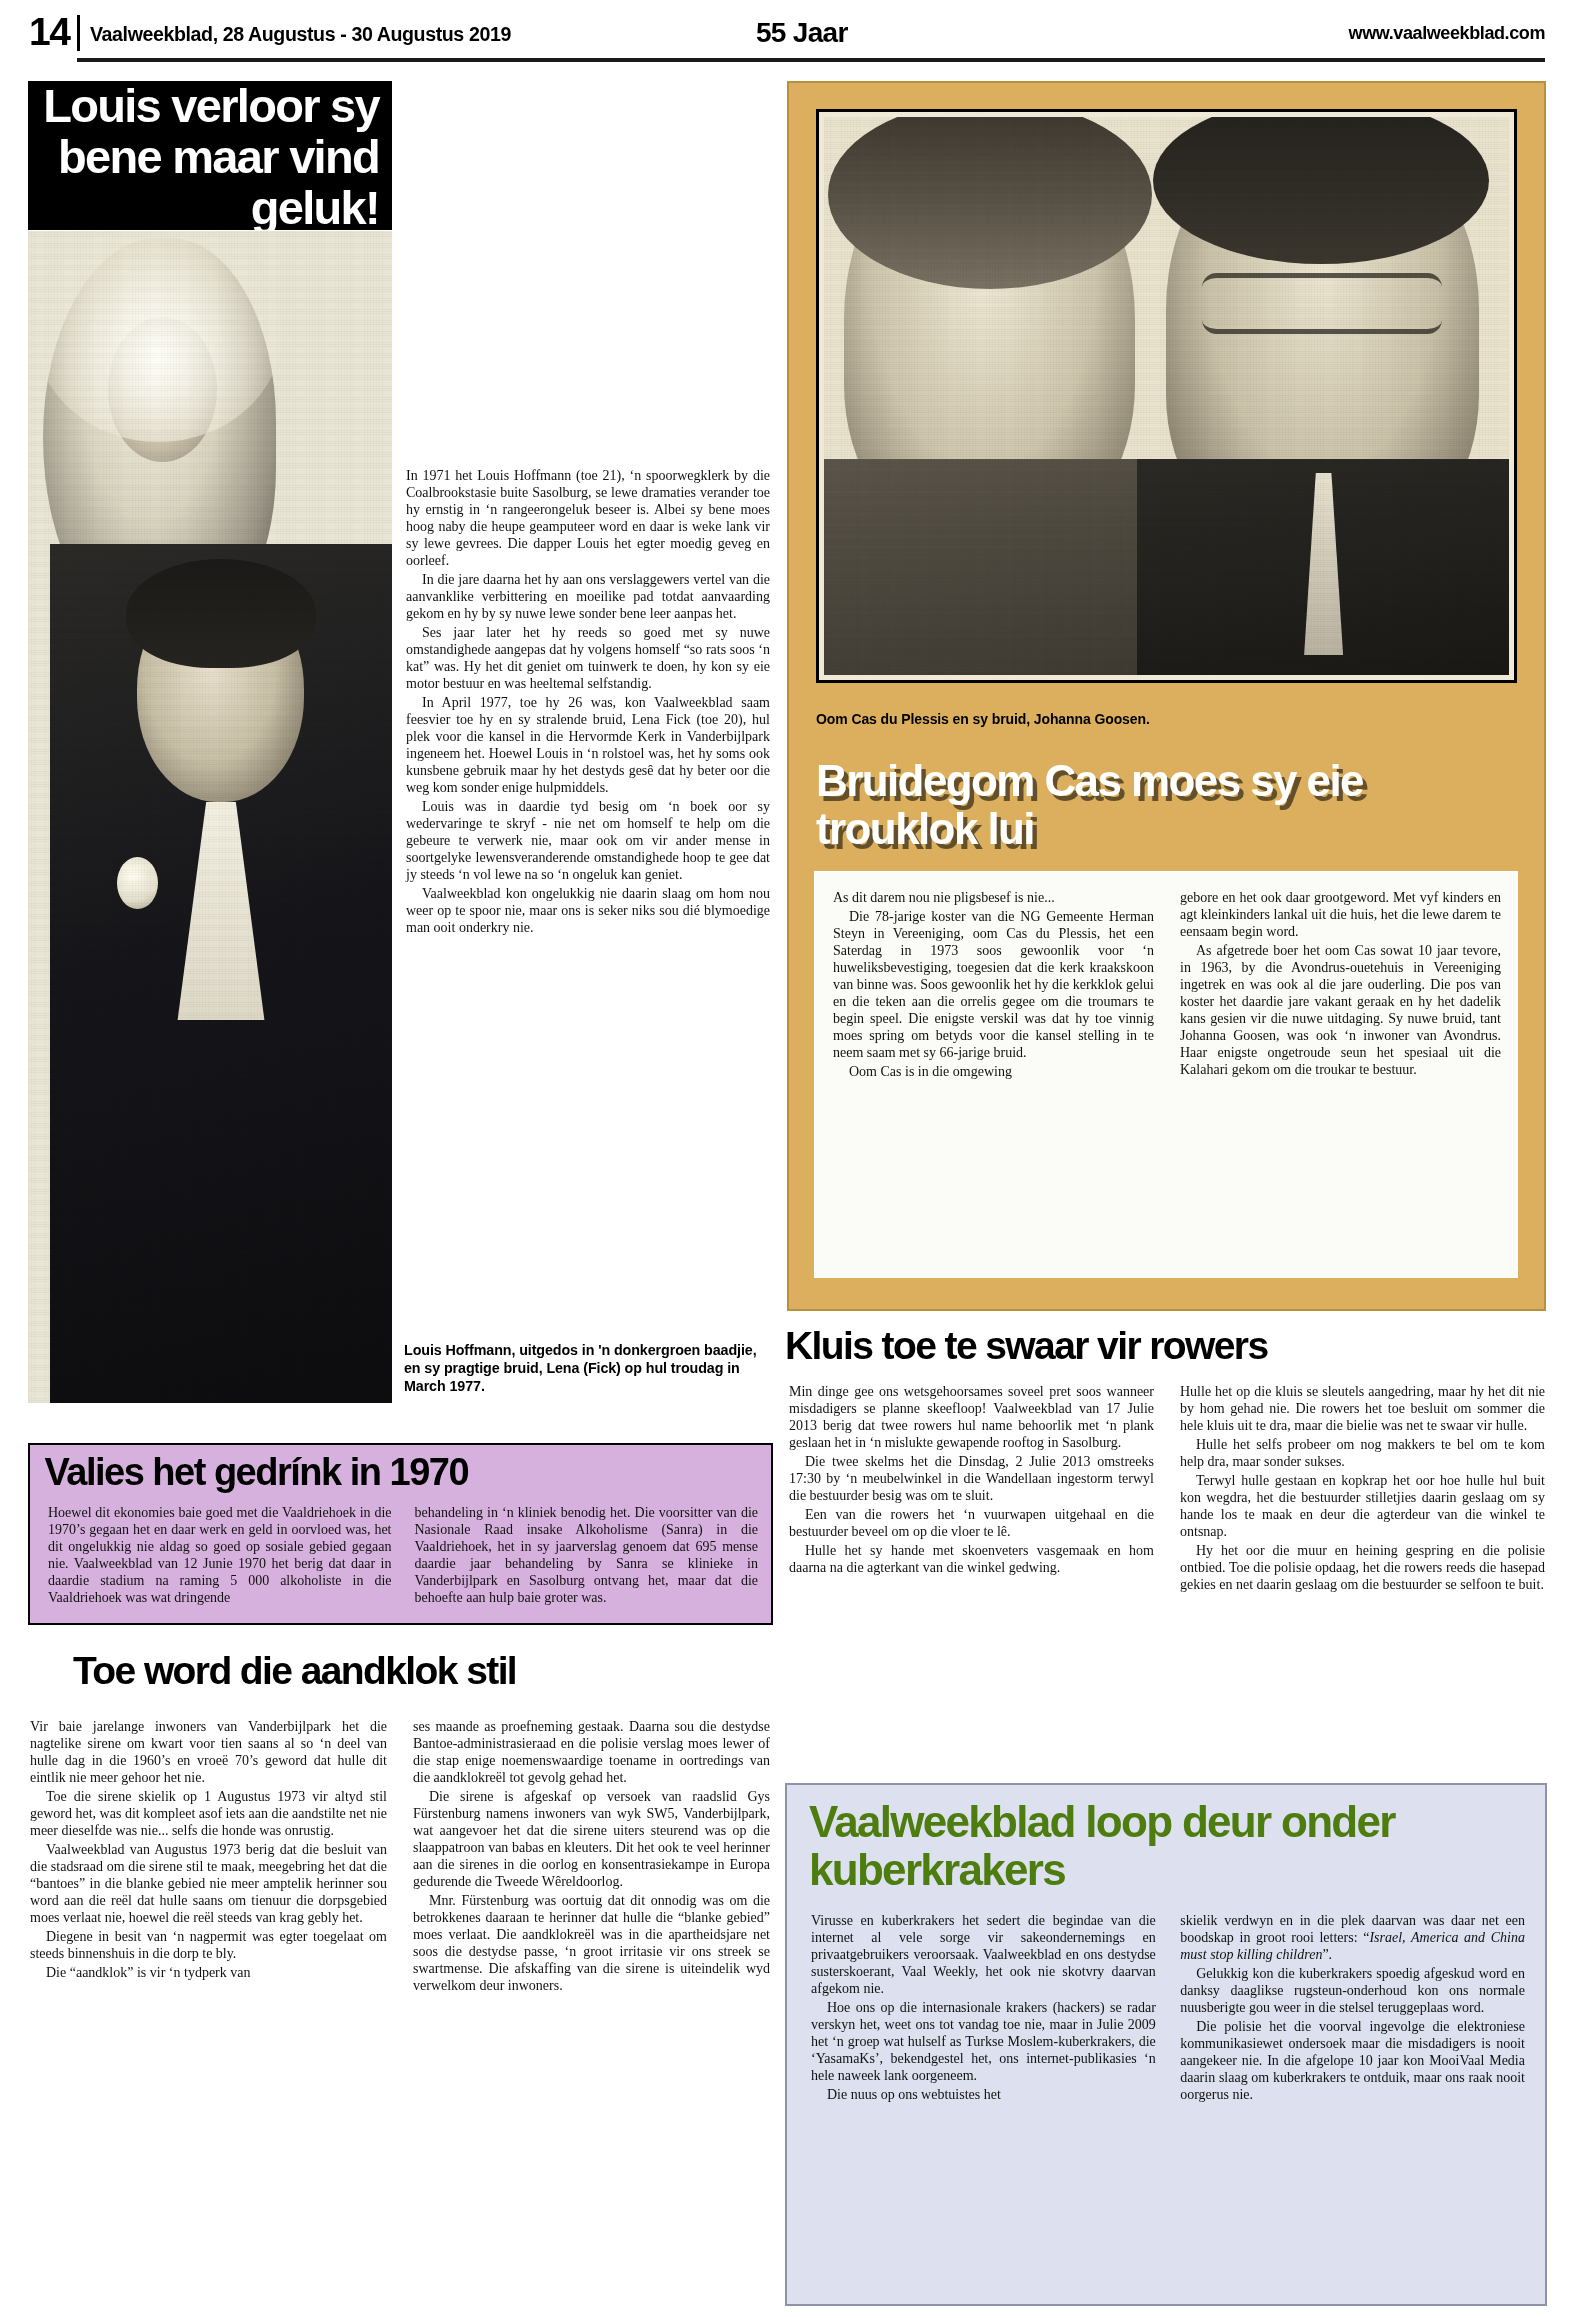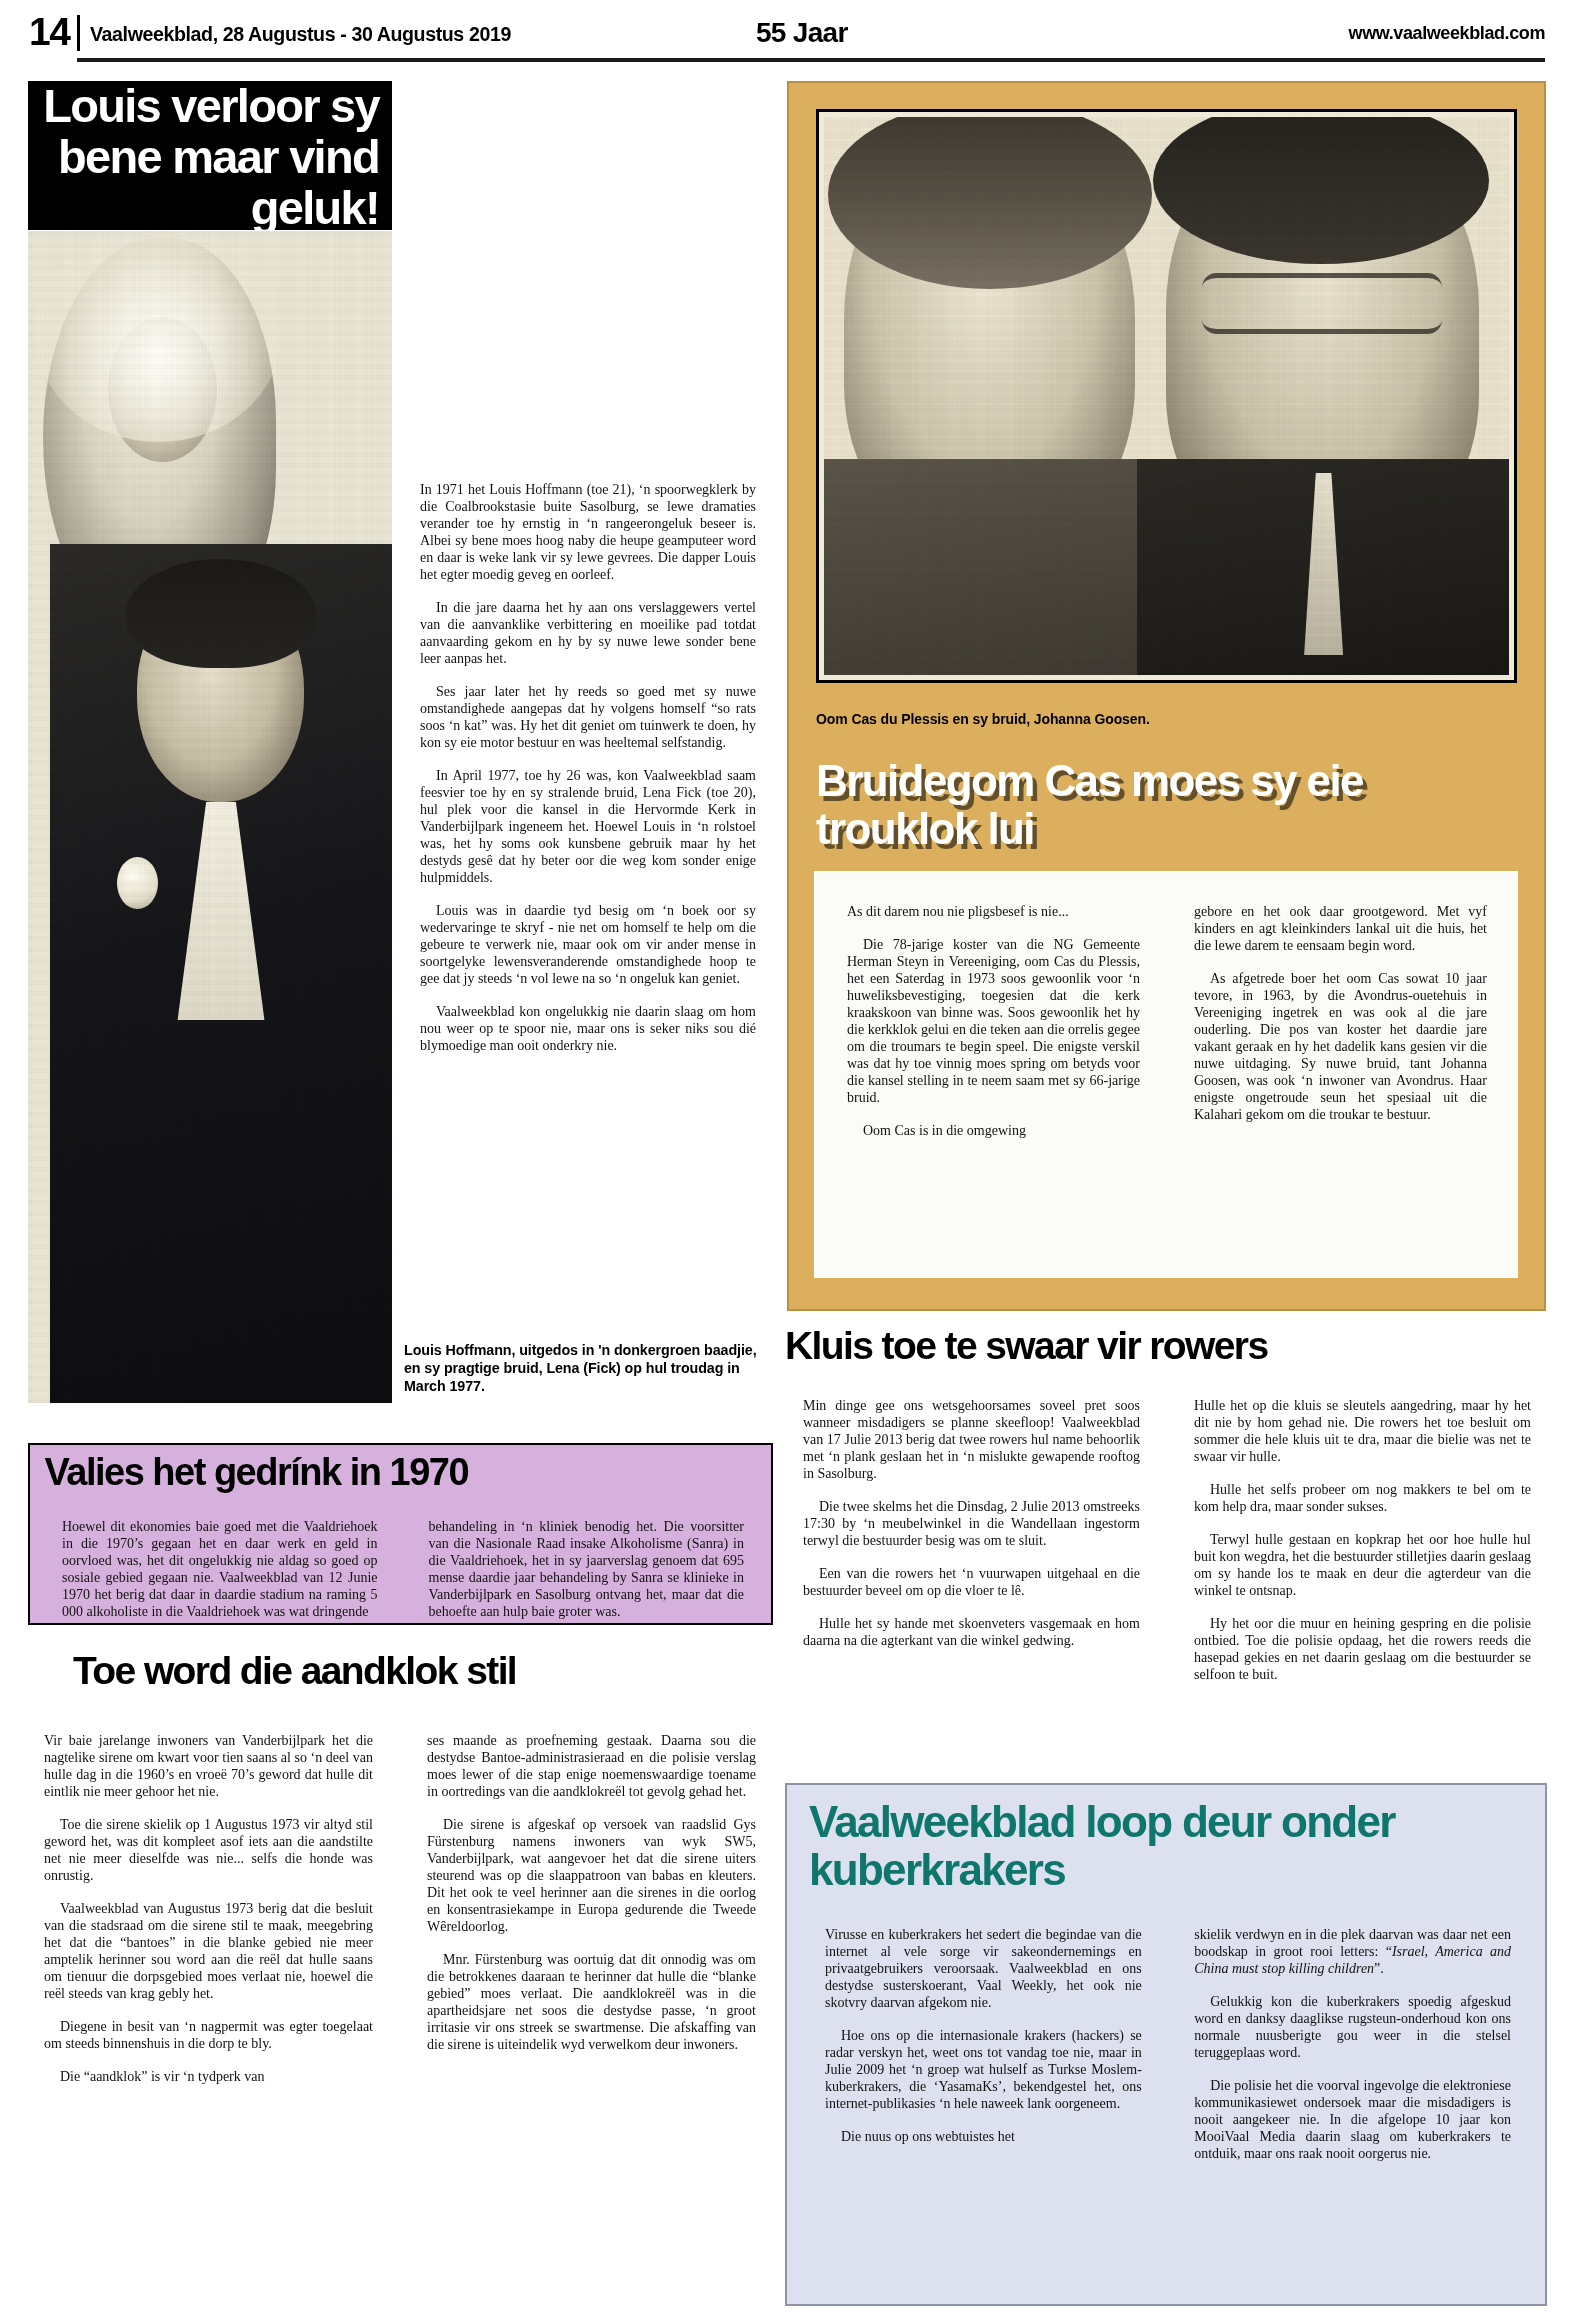--- a/index.html
+++ b/index.html
@@ -19,21 +19,21 @@
     font-weight:bold;font-size:19.6px;letter-spacing:-0.4px;white-space:nowrap;}
   .mh-mid{position:absolute;left:727px;top:4.4px;font-family:"Liberation Sans",sans-serif;
     font-weight:bold;font-size:28px;letter-spacing:-0.7px;}
   .mh-url{position:absolute;right:0;top:10.2px;font-family:"Liberation Sans",sans-serif;
     font-weight:bold;font-size:18px;letter-spacing:-0.4px;}
   .mh-line{position:absolute;left:48px;top:45px;width:1468px;height:3.6px;background:#1a1a1a;}
 
   
   .bodytext{font-family:"Liberation Serif",serif;font-size:14px;line-height:17px;
     text-align:justify;color:#111;hyphens:none;}
-  .bodytext p{margin:16px;text-indent:16px;}
+  .bodytext p{margin:2px;text-indent:16px;}
   .bodytext p.first{text-indent:0;}
 
   
   .blackhead{position:absolute;left:28px;top:81px;width:364px;height:149px;background:#000;}
   .blackhead span{position:absolute;right:13px;top:-1.5px;width:340px;
     display:block;color:#fff;font-family:"Liberation Sans",sans-serif;font-weight:bold;
     font-size:47px;line-height:51px;letter-spacing:-1.7px;text-align:right;}
 
   
   .photo-louis{position:absolute;left:28px;top:231px;width:364px;height:1172px;
@@ -127,21 +127,21 @@
     font-family:"Liberation Sans",sans-serif;font-weight:bold;font-size:39px;
     line-height:42px;letter-spacing:-1.6px;color:#000;}
   .kluis-cols{position:absolute;left:787px;top:1381px;width:761px;display:flex;gap:22px;}
   .kluis-cols > div{width:369px;}
 
   
   .kuber{position:absolute;left:785px;top:1783px;width:762px;height:523px;
     background:#dde0ee;border:2.2px solid #8e93a8;box-sizing:border-box;}
   .kuber-h{position:absolute;left:22px;top:13px;width:718px;
     font-family:"Liberation Sans",sans-serif;font-weight:bold;font-size:44px;
-    line-height:48px;letter-spacing:-1.7px;color:#0f766e;}
+    line-height:48px;letter-spacing:-1.7px;color:#4d7c0f;}
   .kuber-cols{position:absolute;left:22px;top:125px;width:718px;display:flex;gap:20.4px;}
   .kuber-cols > div{width:349px;}
   .kuber-cols i{font-style:italic;}
 </style>
 </head>
 <body>
 
 <div class="page">
 
   <div class="masthead">

